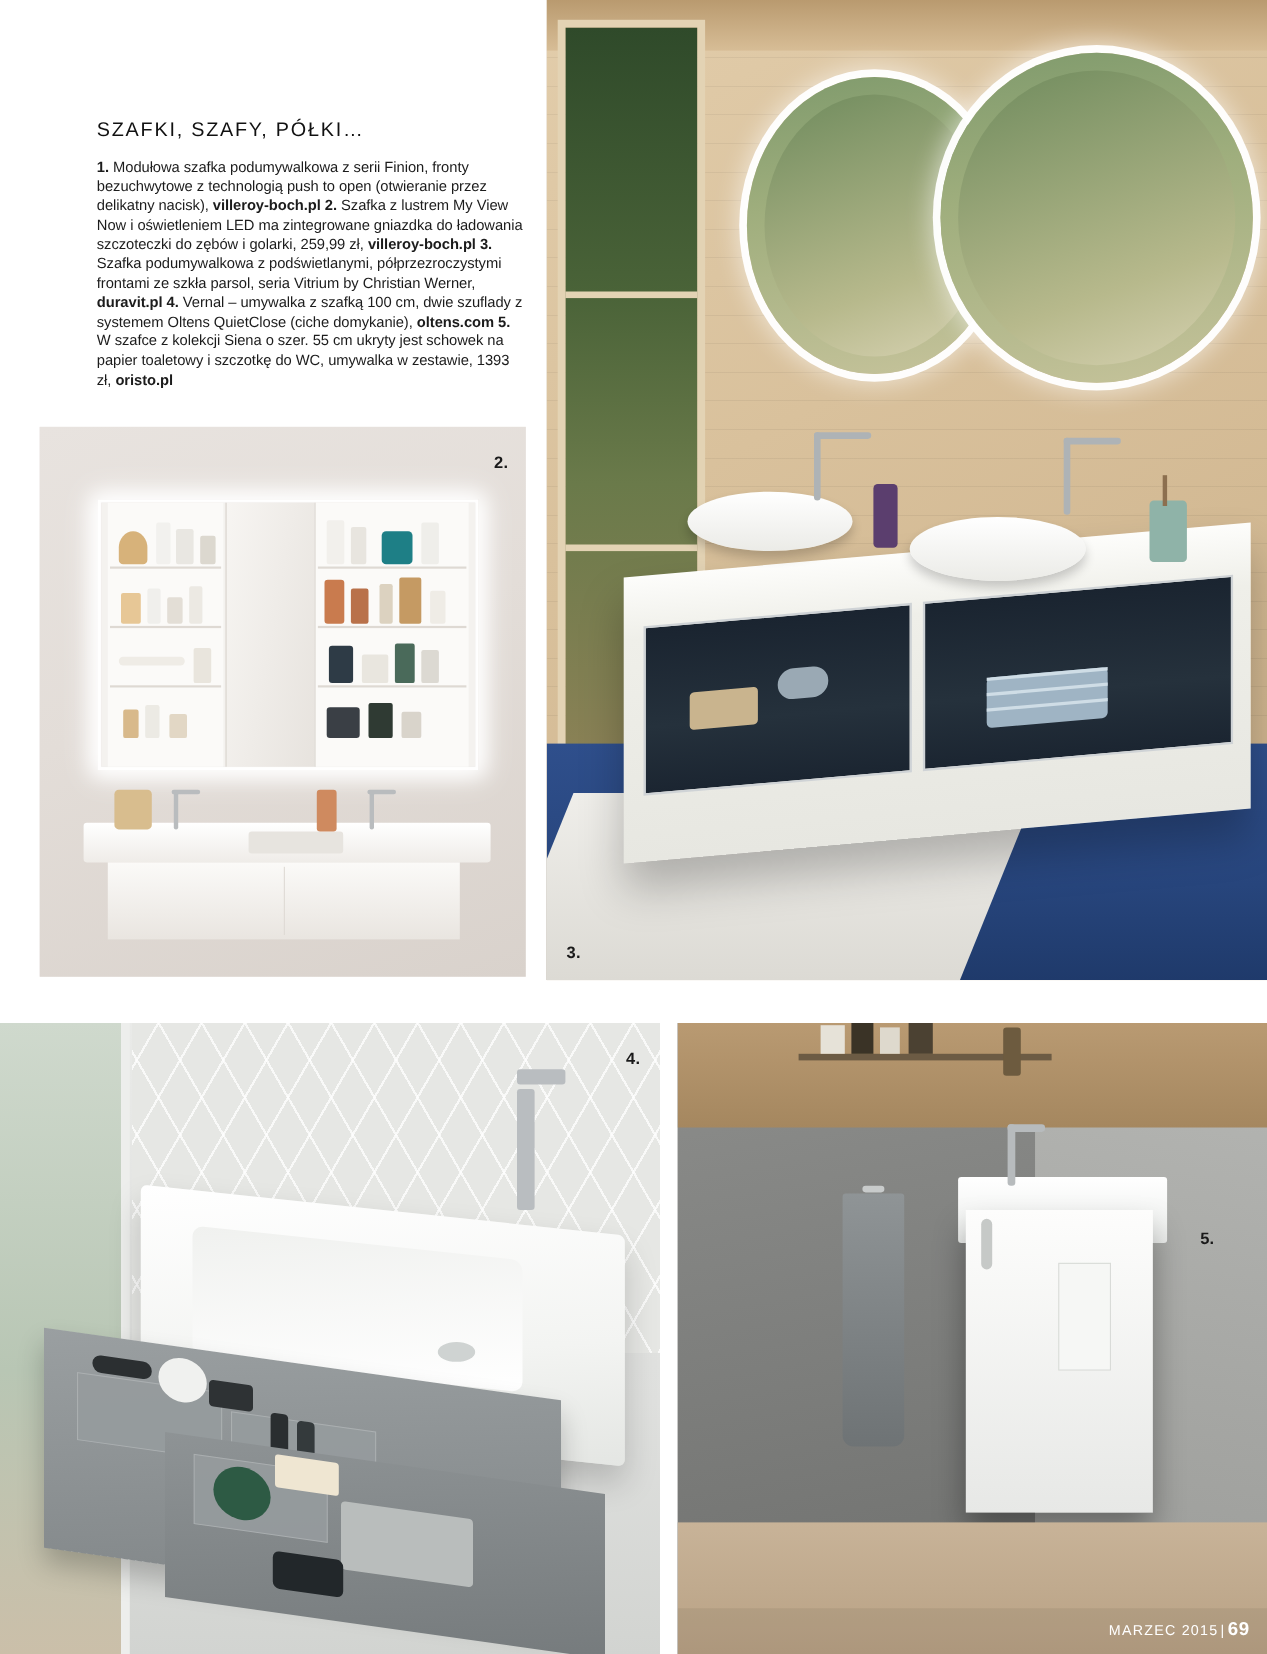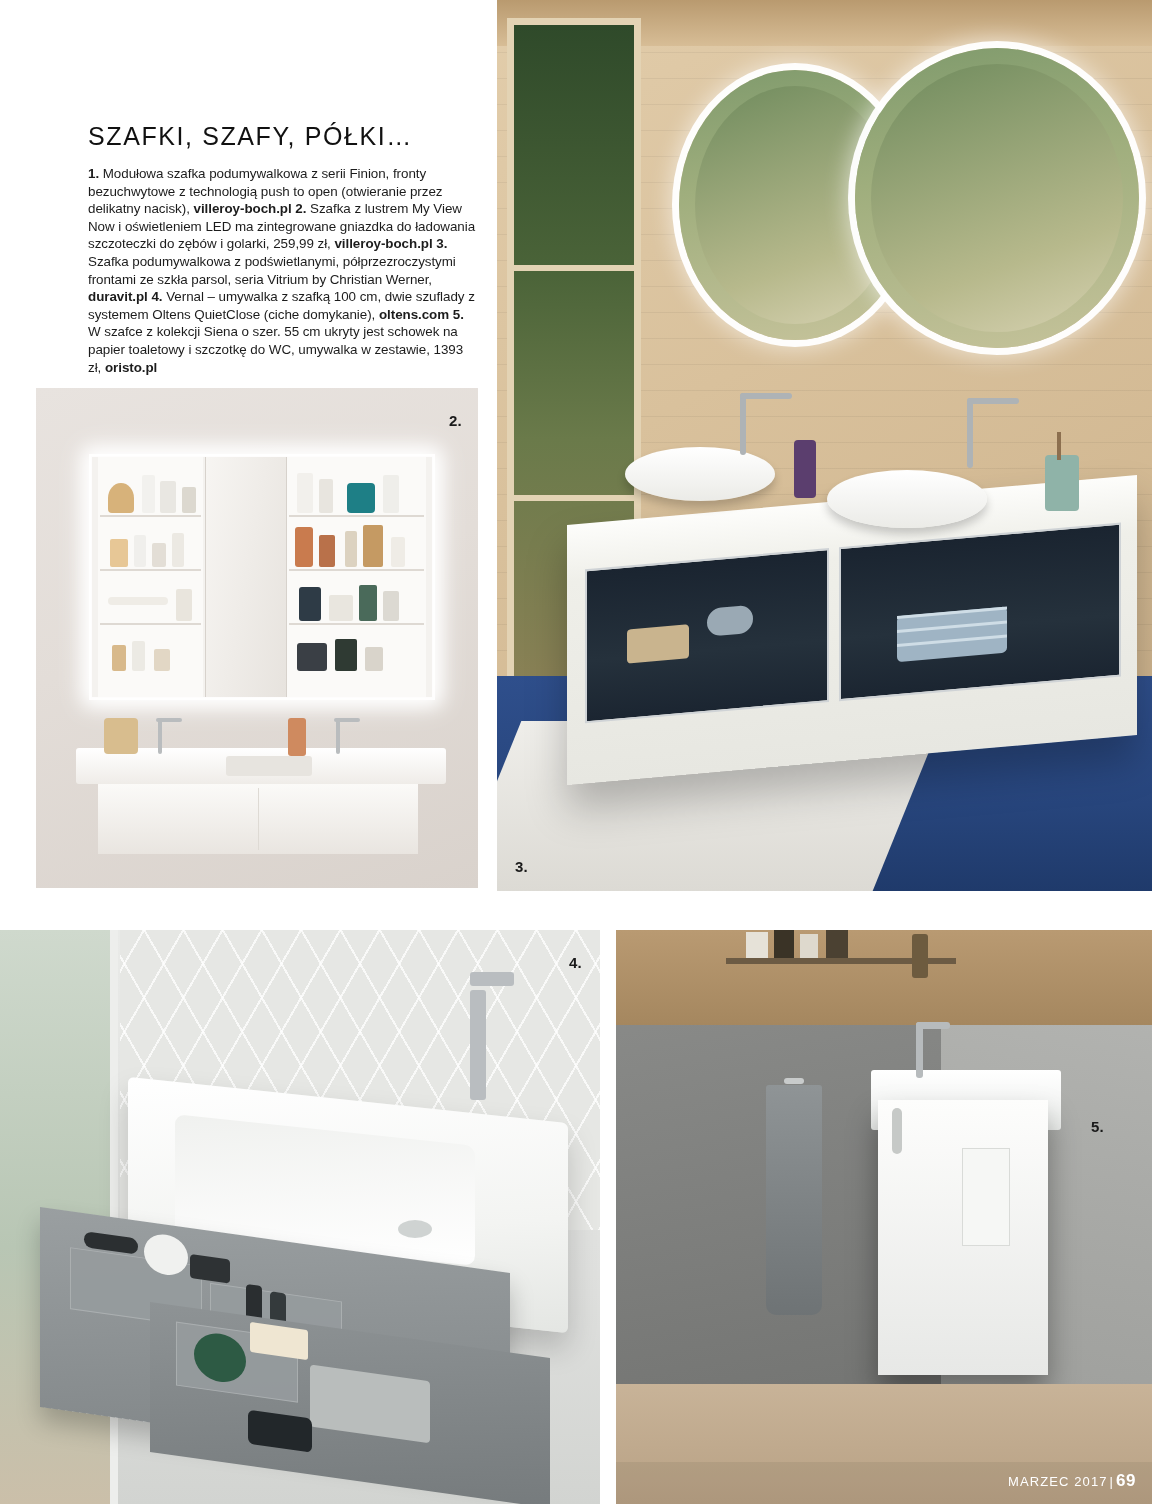--- a/index.html
+++ b/index.html
@@ -34,24 +34,24 @@
   }
 
   
   .article {
     position: absolute;
     left: 88px;
     top: 108px;
     width: 390px;
   }
   .article h1 {
-    margin: 14px 0 14px 0;
+    margin: 0 0 14px 0;
     font-family: "Liberation Sans", sans-serif;
     font-weight: 400;
-    font-size: 25px;
+    font-size: 18px;
     letter-spacing: 1.6px;
     color: #111;
   }
   .article p {
     margin: 0;
     font-size: 13.4px;
     line-height: 17.6px;
     color: #1c1c1c;
     text-align: left;
     letter-spacing: -0.05px;
@@ -443,15 +443,15 @@
   </div>
   <div style="position:absolute;left:300px;top:92px;width:7px;height:56px;background:#b7bbbd;border-radius:3px;"></div>
   <div style="position:absolute;left:300px;top:92px;width:34px;height:7px;background:#b7bbbd;border-radius:3px;"></div>
 
   <div class="p5-floor"></div>
   <div class="p5-footer-bar"></div>
 
   <div class="num num-on-white" style="right:48px;top:188px;">5.</div>
 
   <div class="footer">
-    <span>MARZEC 2017</span><span class="bar">|</span><span class="pagenum">69</span>
+    <span>MARZEC 2015</span><span class="bar">|</span><span class="pagenum">69</span>
   </div>
 </div>
 
 </body></html>

